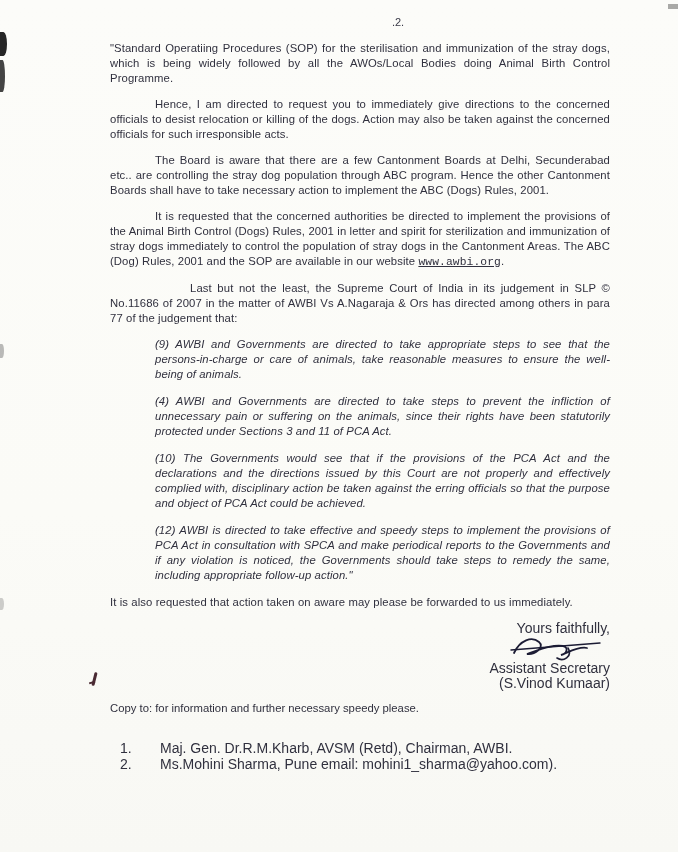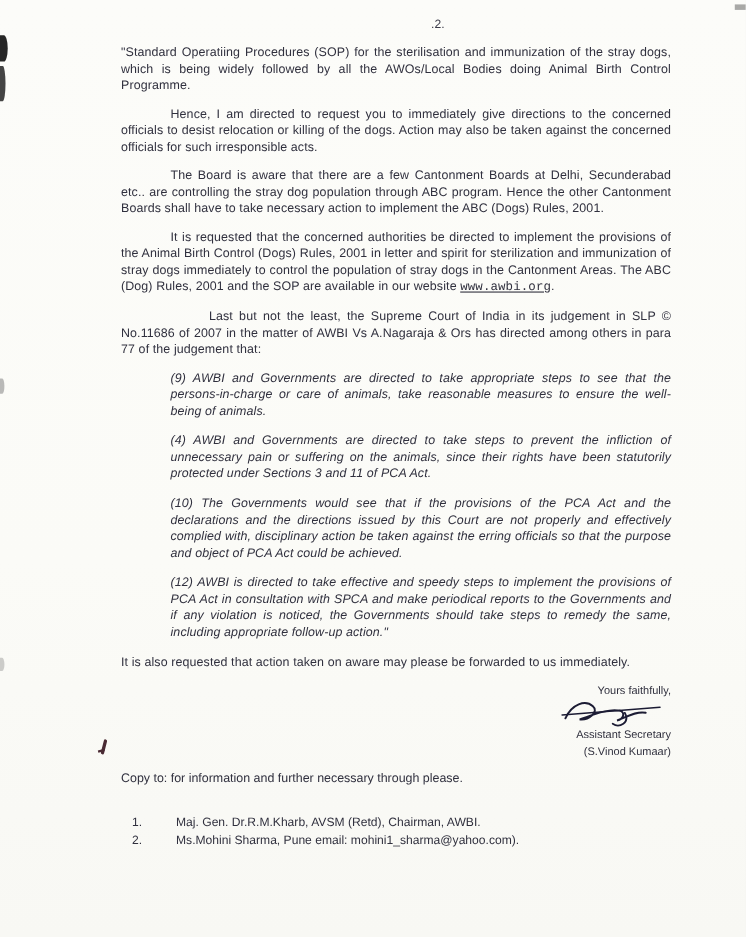--- a/index.html
+++ b/index.html
@@ -44,36 +44,36 @@
     text-align:justify;
     margin:0 0 12px 45px;
     letter-spacing:0.1px;
   }
   .request-line {
     margin-bottom:6px;
     white-space:nowrap;
   }
   .closing {
     text-align:right;
-    font-size:10px;
+    font-size:14px;
     line-height:15px;
     margin-top:10px;
   }
   .closing .sig-svg {
     display:block;
     margin:-1px 6px 0 auto;
   }
   .copy-heading {
     font-size:11.3px;
     line-height:15px;
     margin-top:10px;
   }
   .copy-items { margin-top:24px; }
   .copy-item {
-    font-size:11px;
+    font-size:14px;
     line-height:16px;
     padding-left:10px;
   }
   .copy-item .num {
     display:inline-block;
     width:40px;
   }
   
   .artifact { position:absolute; pointer-events:none; }
   .a1 { left:0; top:32px;  width:7px;  height:24px; background:#262626; border-radius:0 60% 60% 0; }
@@ -134,21 +134,21 @@
       <div>Yours faithfully,</div>
       <svg class="sig-svg" width="96" height="26" viewBox="0 0 96 26">
         <path d="M6 18 C 12 5 24 1 31 7 C 37 12 27 20 19 19 C 31 15 45 9 55 11 C 61 12 59 19 53 20 C 61 17 71 11 79 13" fill="none" stroke="#1c1c34" stroke-width="1.8" stroke-linecap="round"></path>
         <path d="M60 13 C 65 22 55 27 49 23" fill="none" stroke="#1c1c34" stroke-width="1.6" stroke-linecap="round"></path>
         <path d="M3 15 L 92 8" fill="none" stroke="#1c1c34" stroke-width="1.4" stroke-linecap="round"></path>
       </svg>
       <div>Assistant Secretary</div>
       <div>(S.Vinod Kumaar)</div>
     </div>
 
-    <p class="copy-heading">Copy to: for information and further necessary through please.</p>
+    <p class="copy-heading">Copy to: for information and further necessary speedy please.</p>
 
     <div class="copy-items">
       <div class="copy-item">
         <span class="num">1.</span><span>Maj. Gen. Dr.R.M.Kharb, AVSM (Retd), Chairman, AWBI.</span>
       </div>
       <div class="copy-item">
         <span class="num">2.</span><span>Ms.Mohini Sharma, Pune email: mohini1_sharma@yahoo.com).</span>
       </div>
     </div>
 

